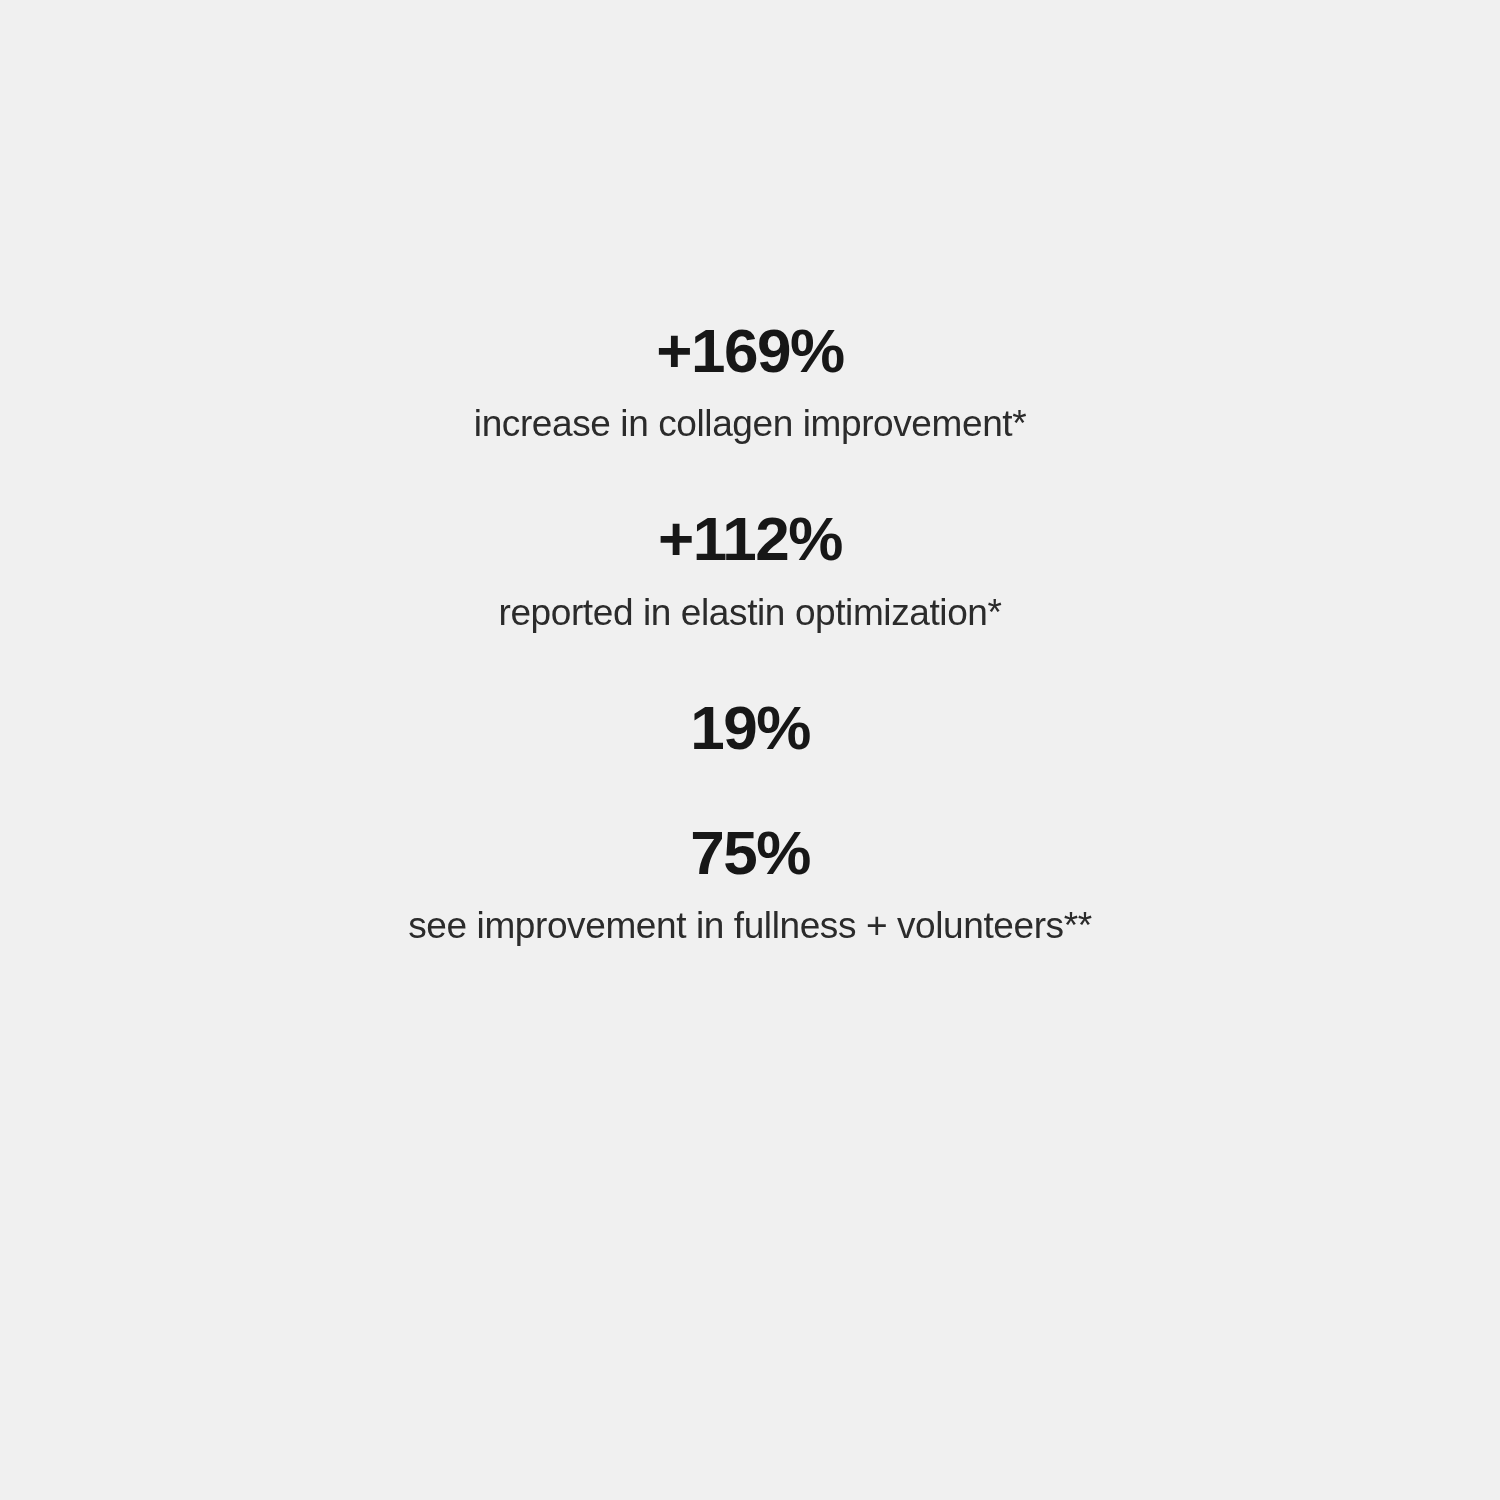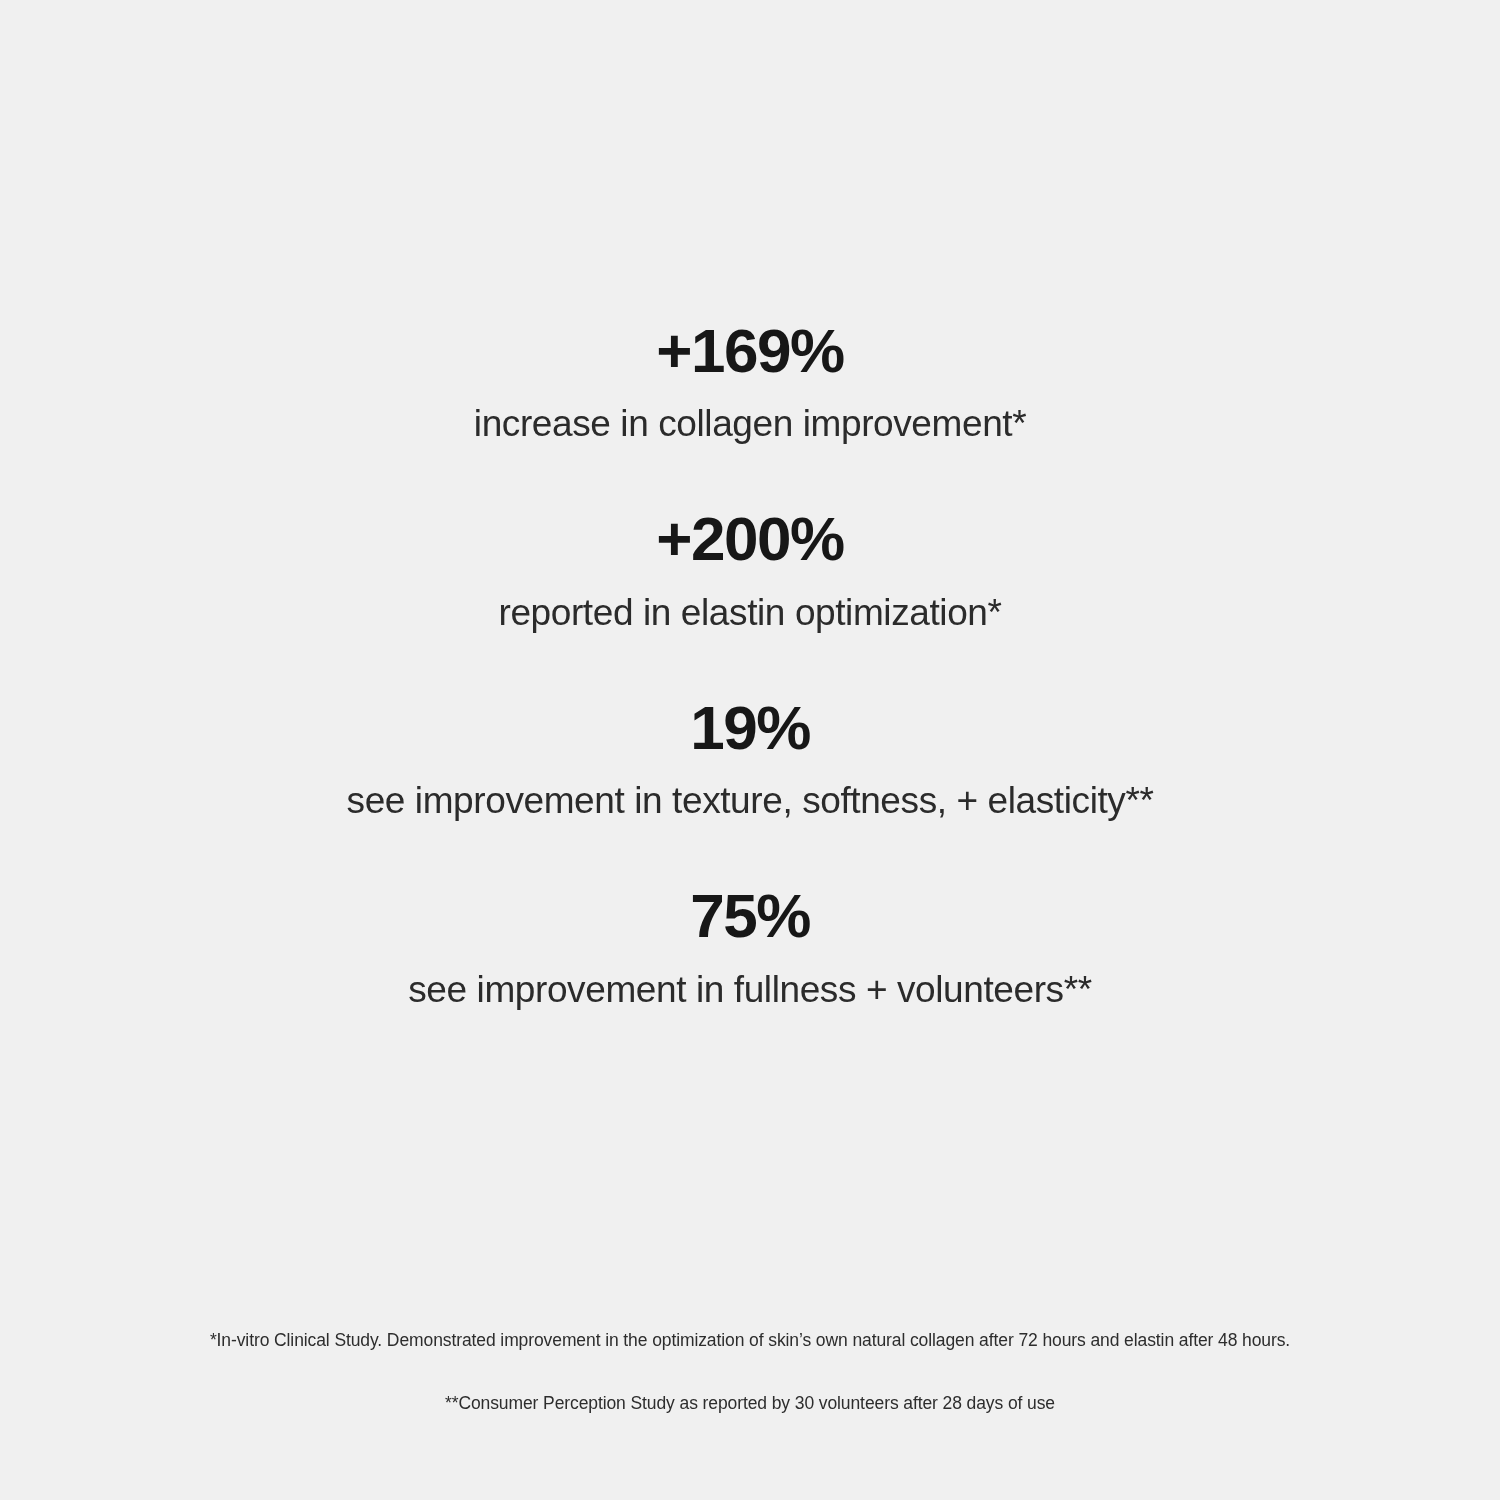--- a/index.html
+++ b/index.html
@@ -78,34 +78,29 @@
 <div class="page">
 
   <div class="stats">
 
     <div class="stat">
       <div class="stat-value">+169%</div>
       <div class="stat-label">increase in collagen improvement*</div>
     </div>
 
     <div class="stat">
-      <div class="stat-value">+200%</div>
+      <div class="stat-value">+112%</div>
       <div class="stat-label">reported in elastin optimization*</div>
     </div>
 
     <div class="stat">
       <div class="stat-value">19%</div>
-      <div class="stat-label">see improvement in texture, softness, + elasticity**</div>
     </div>
 
     <div class="stat">
       <div class="stat-value">75%</div>
       <div class="stat-label">see improvement in fullness + volunteers**</div>
     </div>
 
   </div>
 
-  <div class="footnotes">
-    <div class="footnote first">*In-vitro Clinical Study. Demonstrated improvement in the optimization of skin’s own natural collagen after 72 hours and elastin after 48 hours.</div>
-    <div class="footnote second">**Consumer Perception Study as reported by 30 volunteers after 28 days of use</div>
-  </div>
 
 </div>
 
 </body></html>

